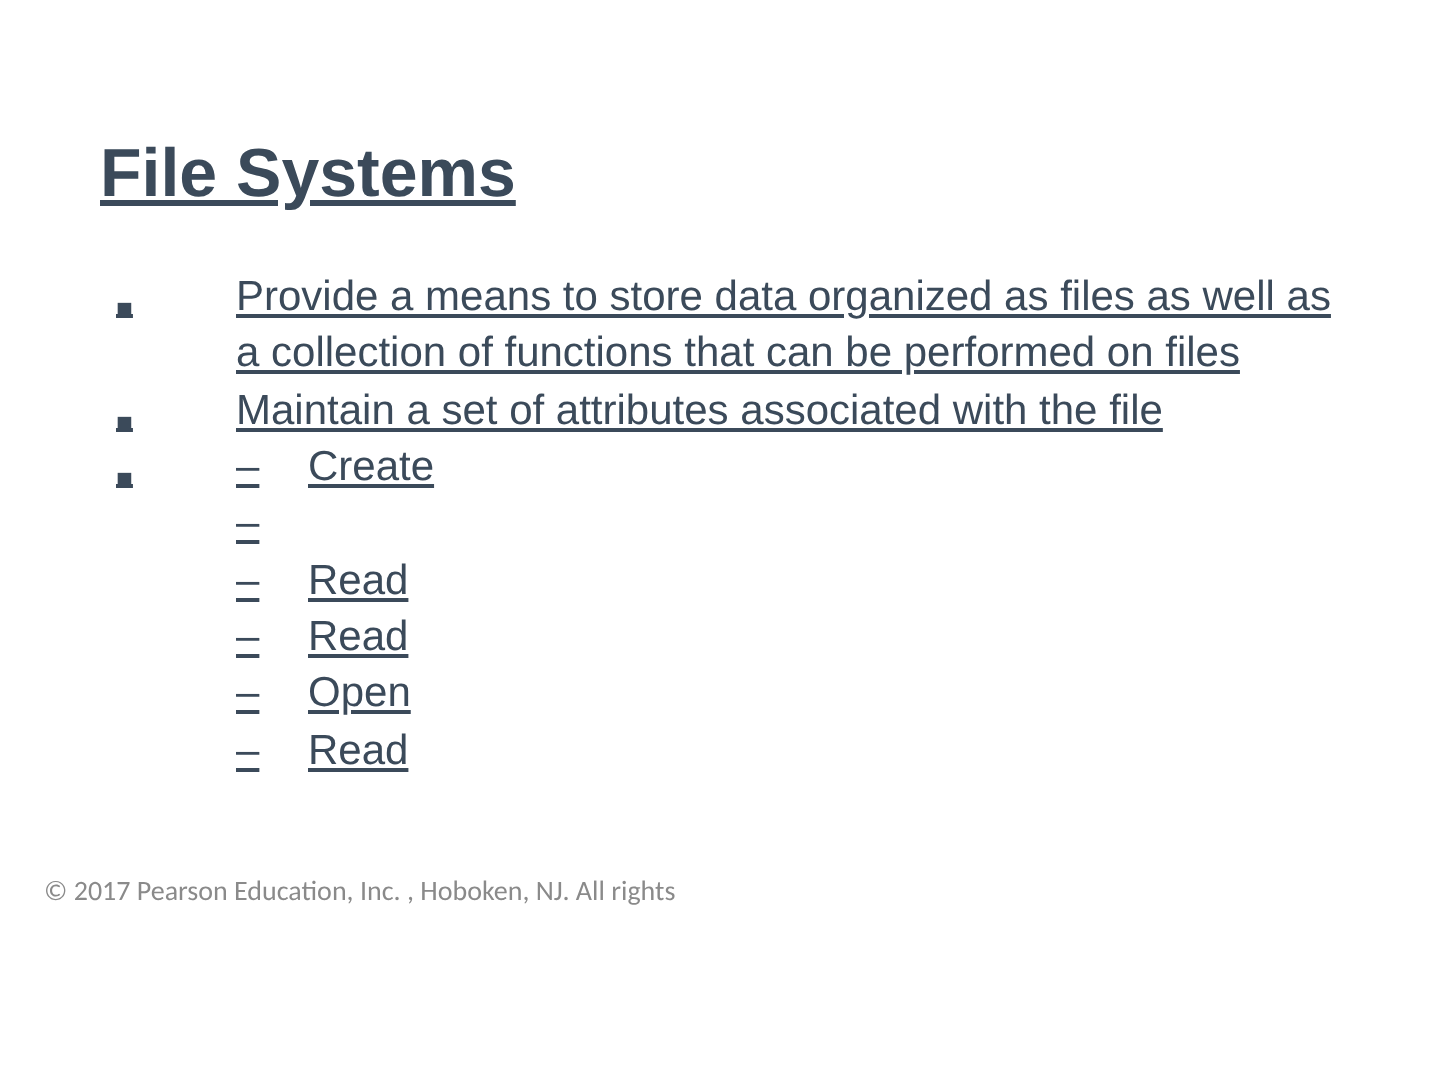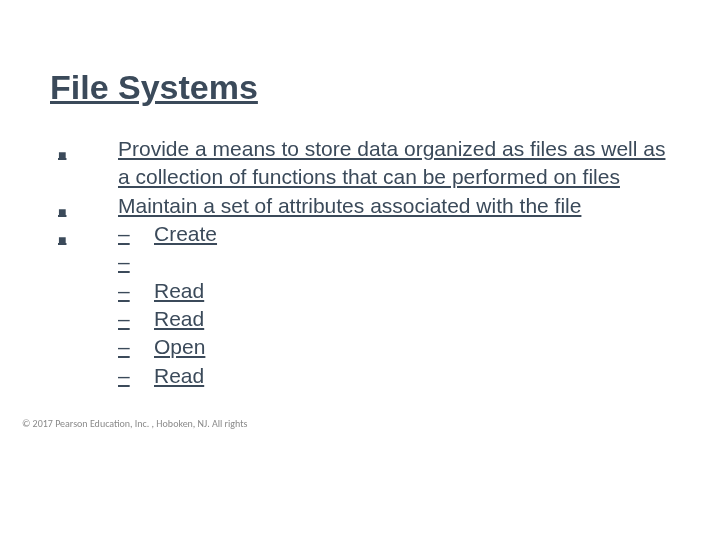--- a/index.html
+++ b/index.html
@@ -8,21 +8,21 @@
   .title { font-size: 34px; font-weight: 900; letter-spacing: 0px; color: #3b4a5a; margin-bottom: 28px; font-family: Arial, Helvetica, sans-serif; }
   .body { font-size: 21px; line-height: 1.35; color: #3b4a5a; padding-left: 8px; }
   .bullet-row { display: flex; }
   .bullet-mark { width: 48px; flex: 0 0 48px; }
   .bullet-sym { font-size: 14px; position: relative; top: 4px; color: #3b4a5a; }
   .bullet-text { flex: 1; margin-left: 12px; }
   .sublist { padding-left: 0px; }
   .sub-row { display: flex; }
   .sub-mark { width: 36px; flex: 0 0 36px; text-align: left; }
   .sub-dash { font-size: 21px; color: #3b4a5a; }
-  .footer { position: absolute; left: 22px; bottom: 26px; font-size: 10px; color: #8a8a8a; font-family: Calibri, Arial, sans-serif; line-height: 1.25; max-width: 320px; }
+  .footer { position: absolute; left: 22px; bottom: 2px; font-size: 14px; color: #8a8a8a; font-family: Calibri, Arial, sans-serif; line-height: 1.25; max-width: 320px; }
 </style>
 </head>
 <body>
 
 <div class="slide">
   <h1 class="title">File Systems</h1>
 
   <div class="body">
 
     <div class="bullet-row">

